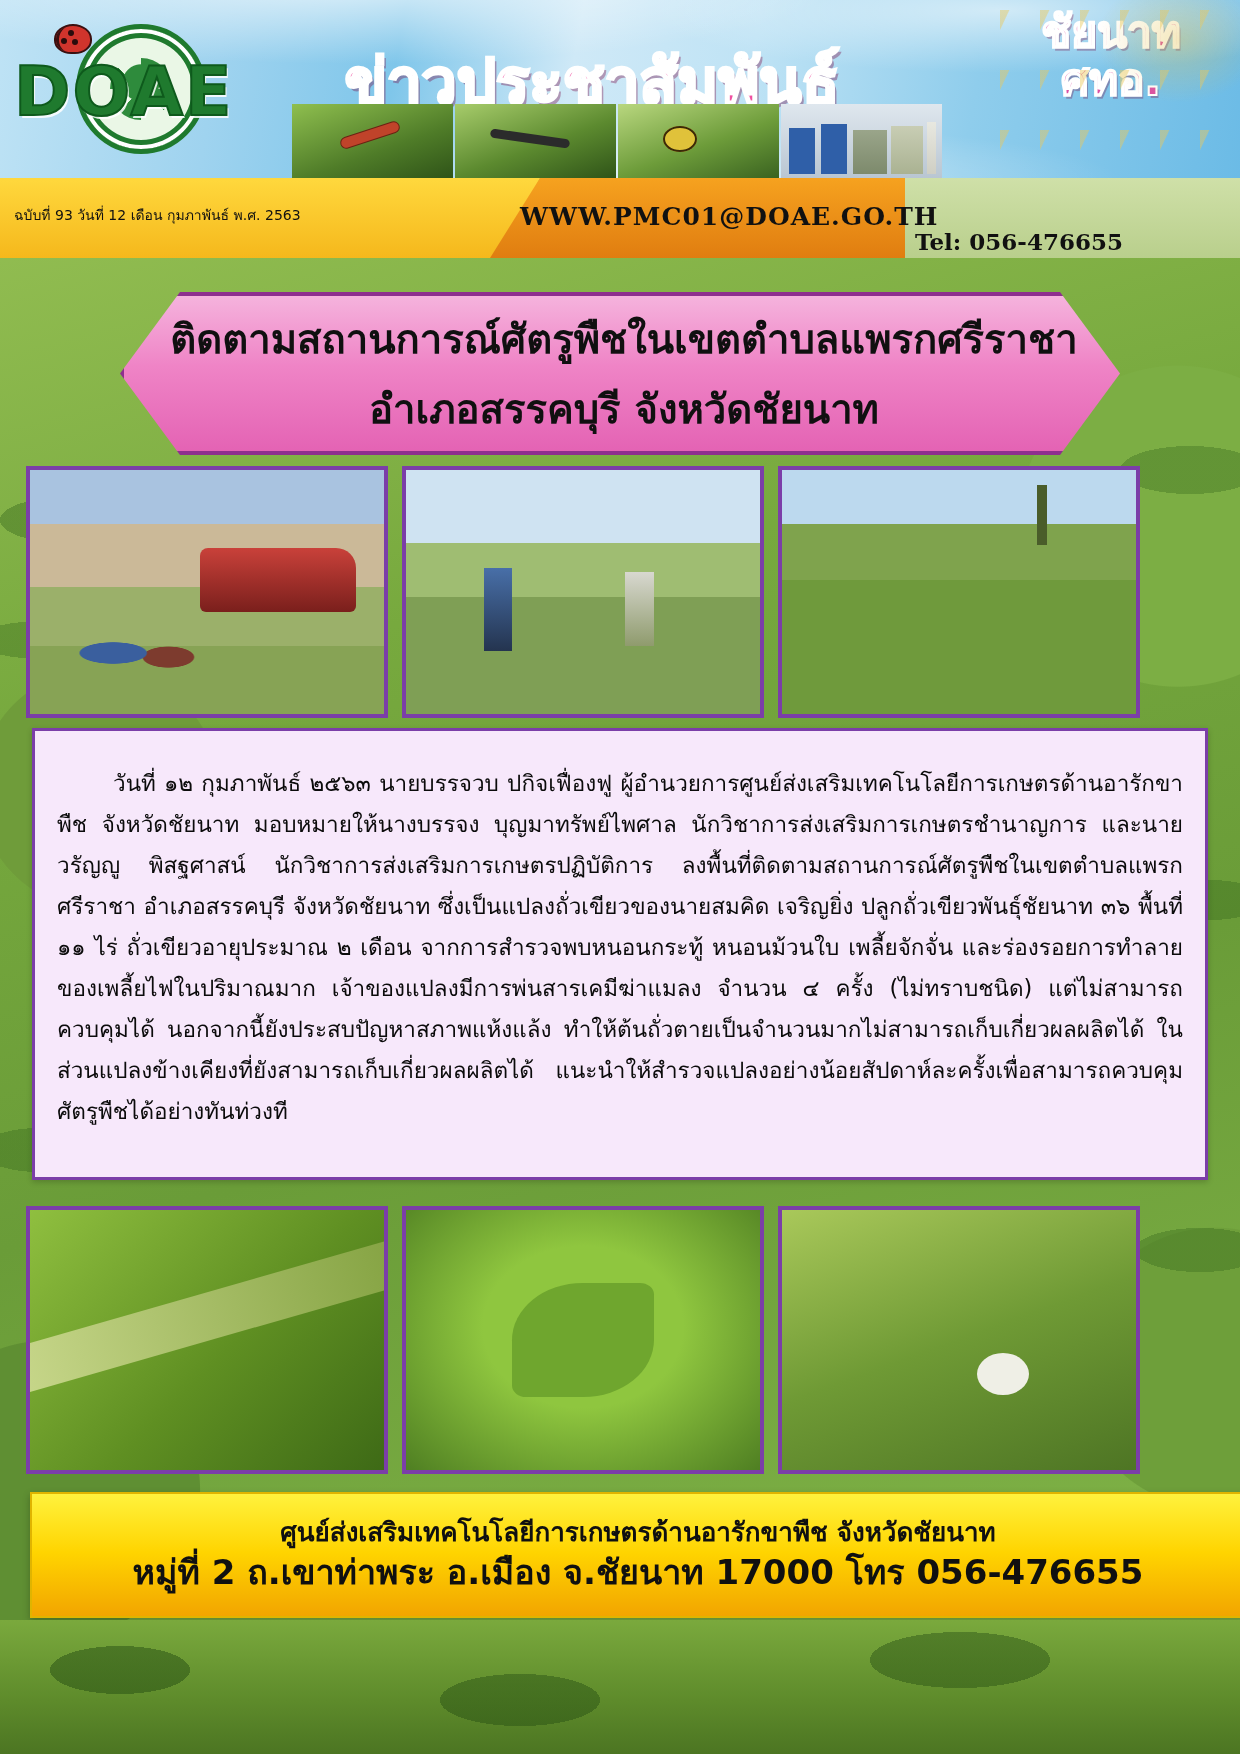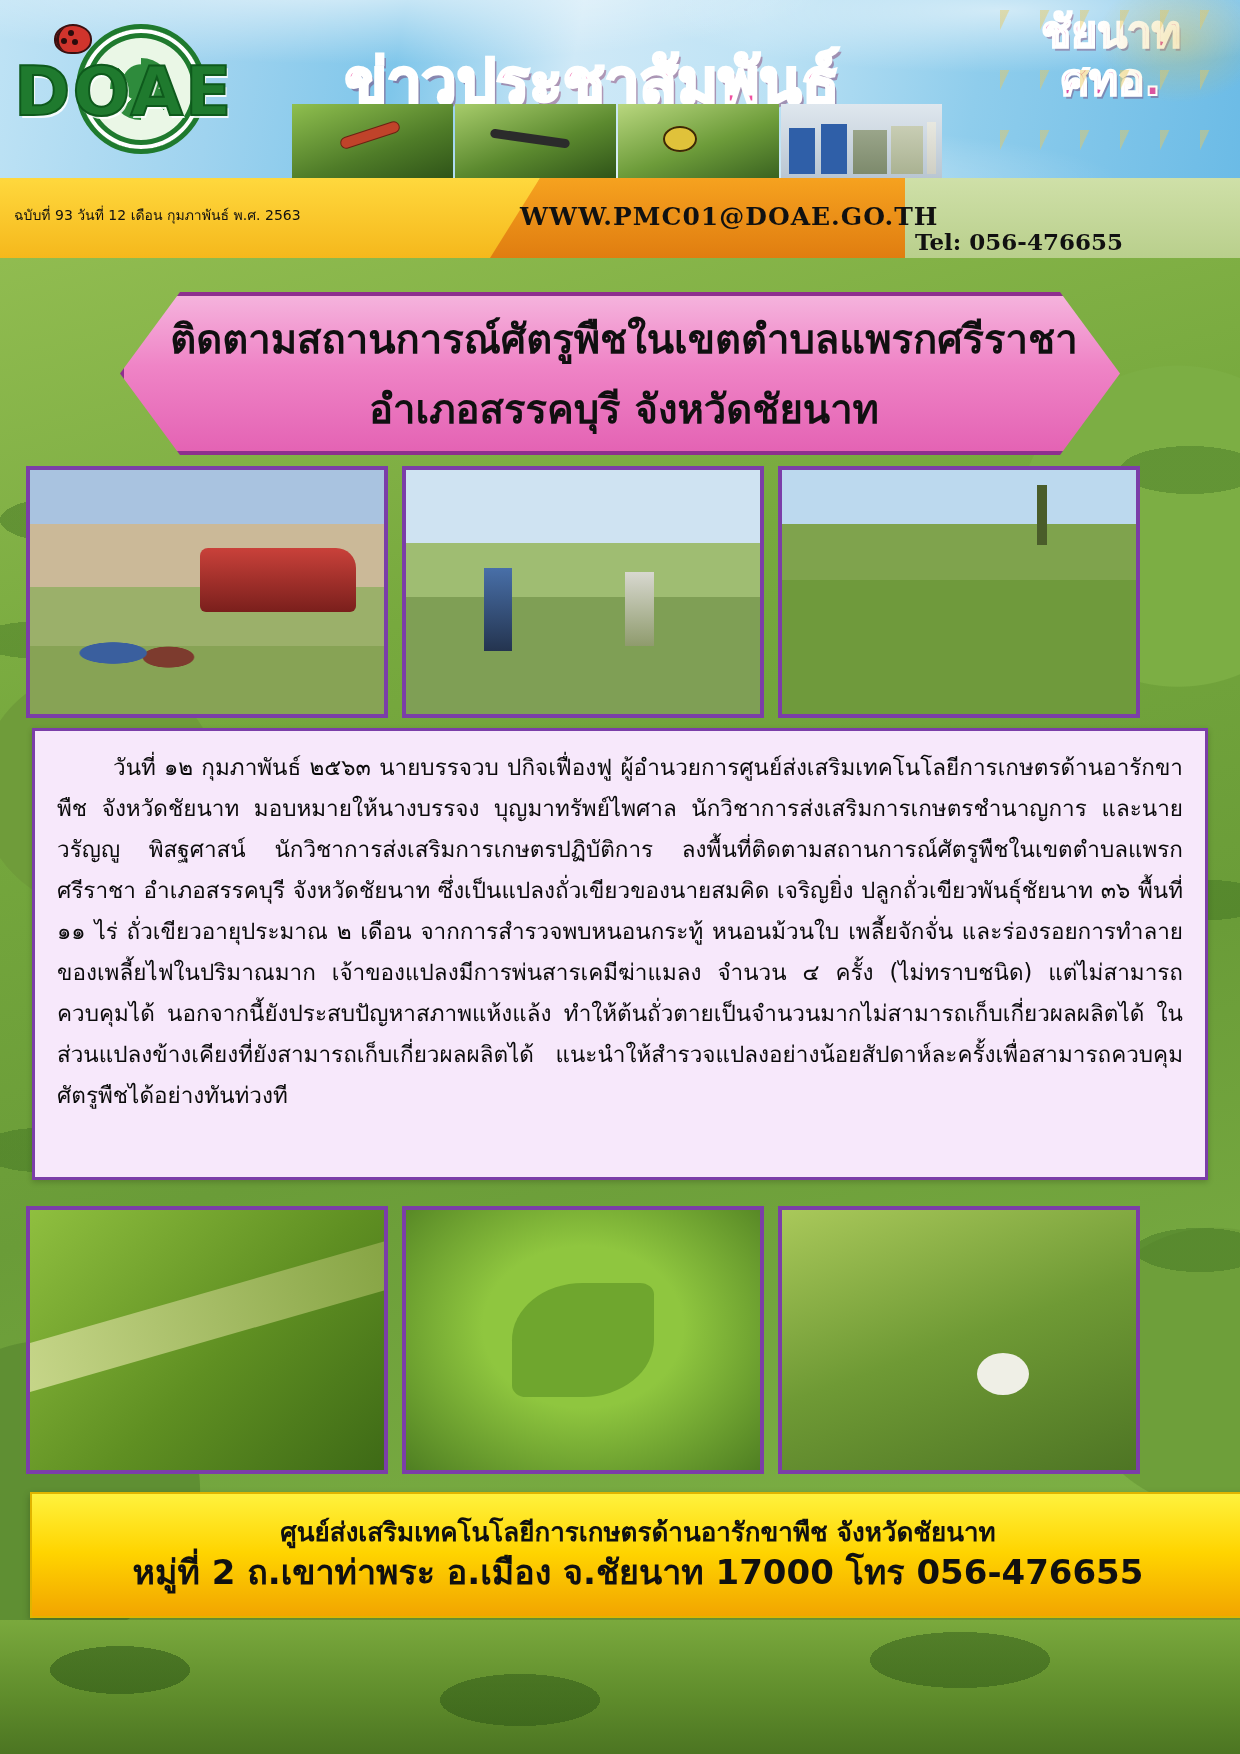--- a/index.html
+++ b/index.html
@@ -186,21 +186,21 @@
   .ph-leaf2{background:radial-gradient(ellipse at 50% 45%,#8fc63f 0 40%,#4f7f22 100%);}
   .ph-leaf2:after{content:"";position:absolute;left:30%;top:28%;width:40%;height:44%;border-radius:50% 10% 50% 10%;background:#6fa62e;}
   .ph-leaf3{background:linear-gradient(160deg,#a9c85a,#6f9a35 50%,#4e7524);}
   .ph-leaf3:after{content:"";position:absolute;left:55%;top:55%;width:52px;height:42px;border-radius:50%;background:#efefe6;}
 
   
   .bodybox{
     position:absolute;left:32px;top:728px;width:1176px;height:452px;
     background:#f7e8fb;border:3px solid #7b3ea8;
     box-shadow:0 2px 6px rgba(0,0,0,.2);
-    padding:16px 22px;box-sizing:border-box;
+    padding:32px 22px;box-sizing:border-box;
   }
   .bodybox p{
     margin:0;text-indent:56px;
     font-family:"DejaVu Sans", sans-serif;
     font-size:22.5px;line-height:1.82;color:#0b0b0b;
     text-align:justify;
   }
 
   
   .footer{

